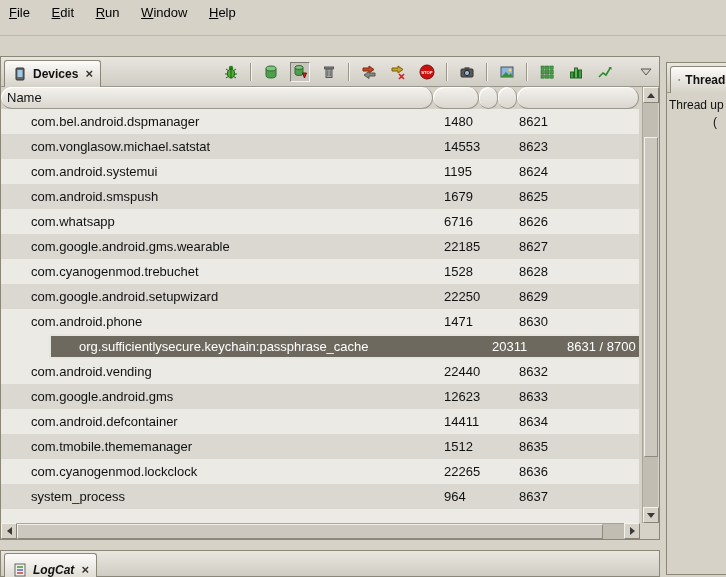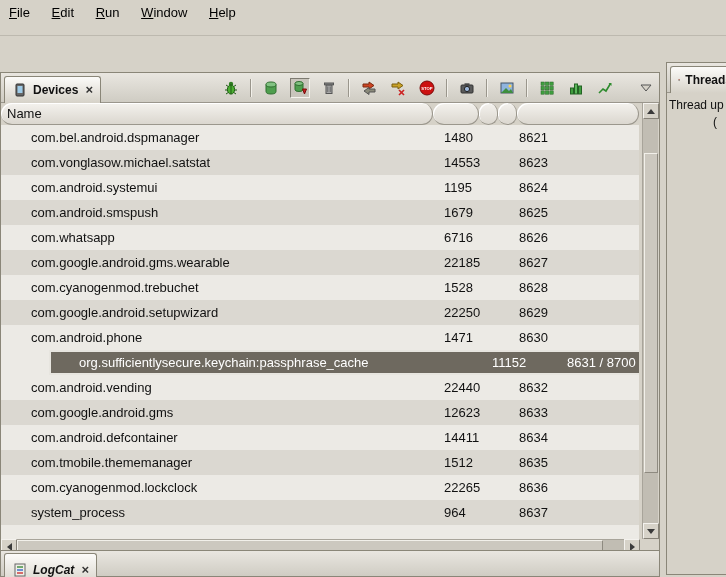--- a/index.html
+++ b/index.html
@@ -13,21 +13,21 @@
     background:var(--window-bg);
     font-family:"Liberation Sans", sans-serif;font-size:13px;color:#111;
   }
   
   .menubar{position:absolute;left:0;top:0;width:726px;height:36px;border-bottom:1px solid #bdb9af;}
   .menu-item{display:inline-block;padding:5px 9px 4px 9px;font-size:13px;color:#000;cursor:default;}
   .menu-item::first-letter{text-decoration:underline;}
   
   .toolbar-strip{position:absolute;left:0;top:27px;width:726px;height:33px;}
   
-  .devices-panel{position:absolute;left:0;top:72px;width:660px;height:484px;border:1px solid var(--panel-border);background:var(--window-bg);}
+  .devices-panel{position:absolute;left:0;top:56px;width:660px;height:484px;border:1px solid var(--panel-border);background:var(--window-bg);}
   .tabbar{position:relative;height:30px;background:linear-gradient(#e9e6e0,#cfccc3);border-bottom:1px solid #9a968c;}
   .tab{position:absolute;left:3px;top:3px;height:27px;display:flex;align-items:center;gap:5px;
        padding:0 7px;background:linear-gradient(#fcfbf9,#d6d2c8);
        border:1px solid var(--panel-border);border-bottom:none;border-radius:3px 3px 0 0;font-weight:bold;font-size:12px;}
   .tab .close{font-weight:bold;color:#333;font-size:13px;margin-left:2px;cursor:default;line-height:10px;}
   .icon16{width:16px;height:16px;display:block;}
   
   .tb-icons{position:absolute;left:220px;top:3px;height:24px;display:flex;align-items:center;gap:9px;}
   .tbtn{border:none;background:transparent;padding:1px;margin:0;width:20px;height:20px;display:flex;align-items:center;justify-content:center;}
   .tbtn.pressed{border:1px solid;border-color:#7d7a70 #f5f3ee #f5f3ee #7d7a70;background:#c9c5bc;}
@@ -275,21 +275,21 @@
         <span class="c-pid">22250</span>
         <span class="c-port">8629</span>
       </div>
       <div class="trow base">
         <span class="c-name">com.android.phone</span>
         <span class="c-pid">1471</span>
         <span class="c-port">8630</span>
       </div>
       <div class="trow selected">
         <span class="c-name">org.sufficientlysecure.keychain:passphrase_cache</span>
-        <span class="c-pid">11152</span>
+        <span class="c-pid">20311</span>
         <span class="c-port">8631 / 8700</span>
       </div>
       <div class="trow base">
         <span class="c-name">com.android.vending</span>
         <span class="c-pid">22440</span>
         <span class="c-port">8632</span>
       </div>
       <div class="trow alt">
         <span class="c-name">com.google.android.gms</span>
         <span class="c-pid">12623</span>

